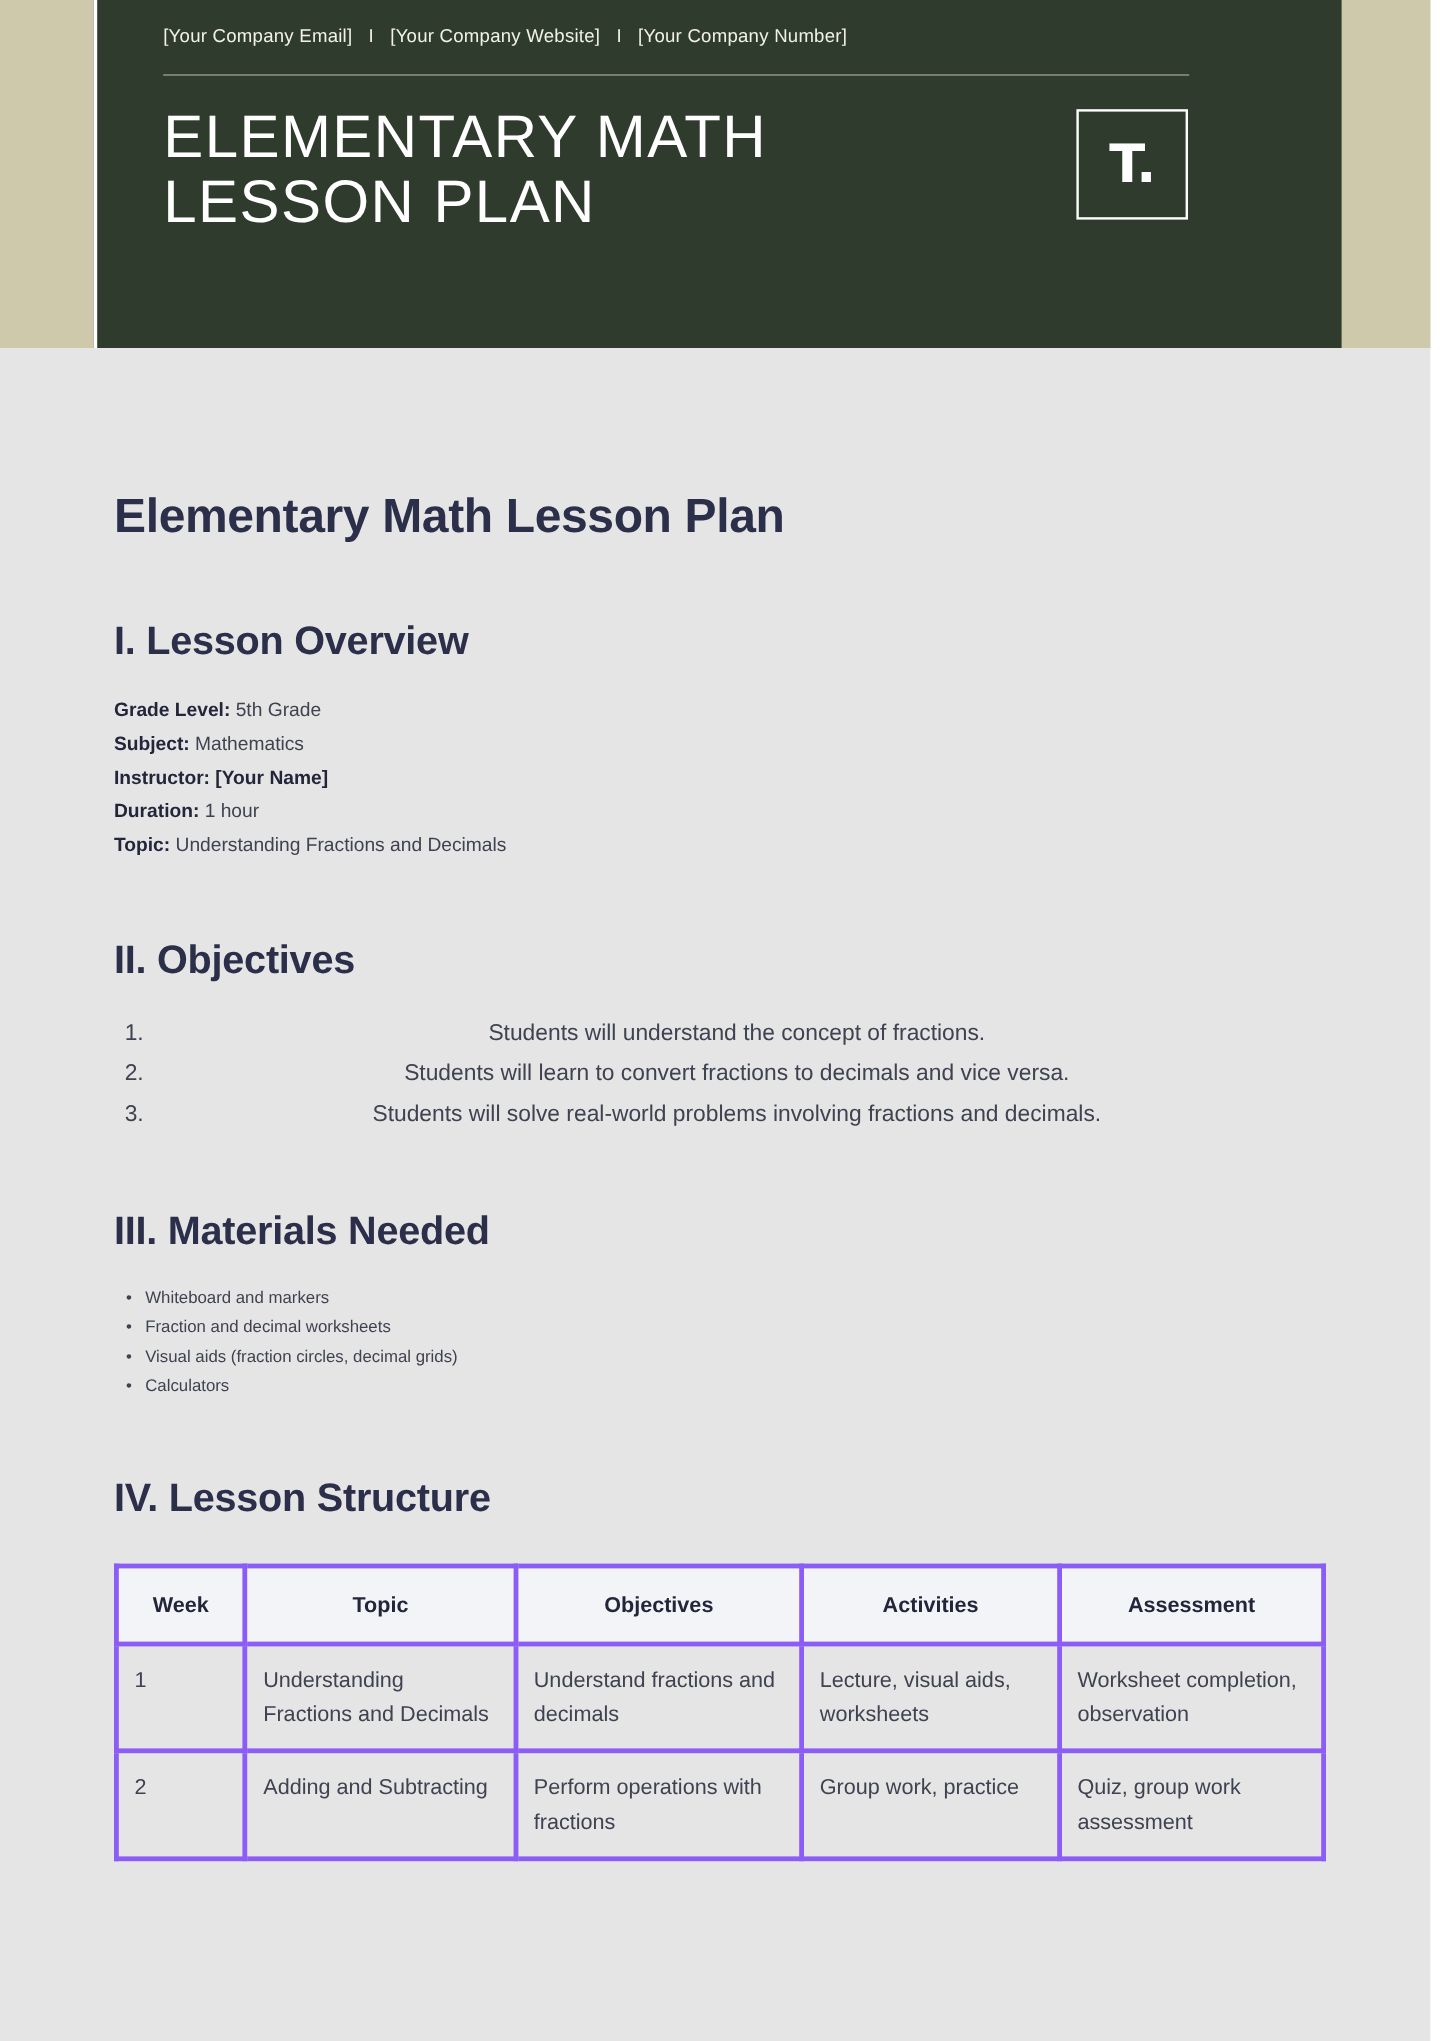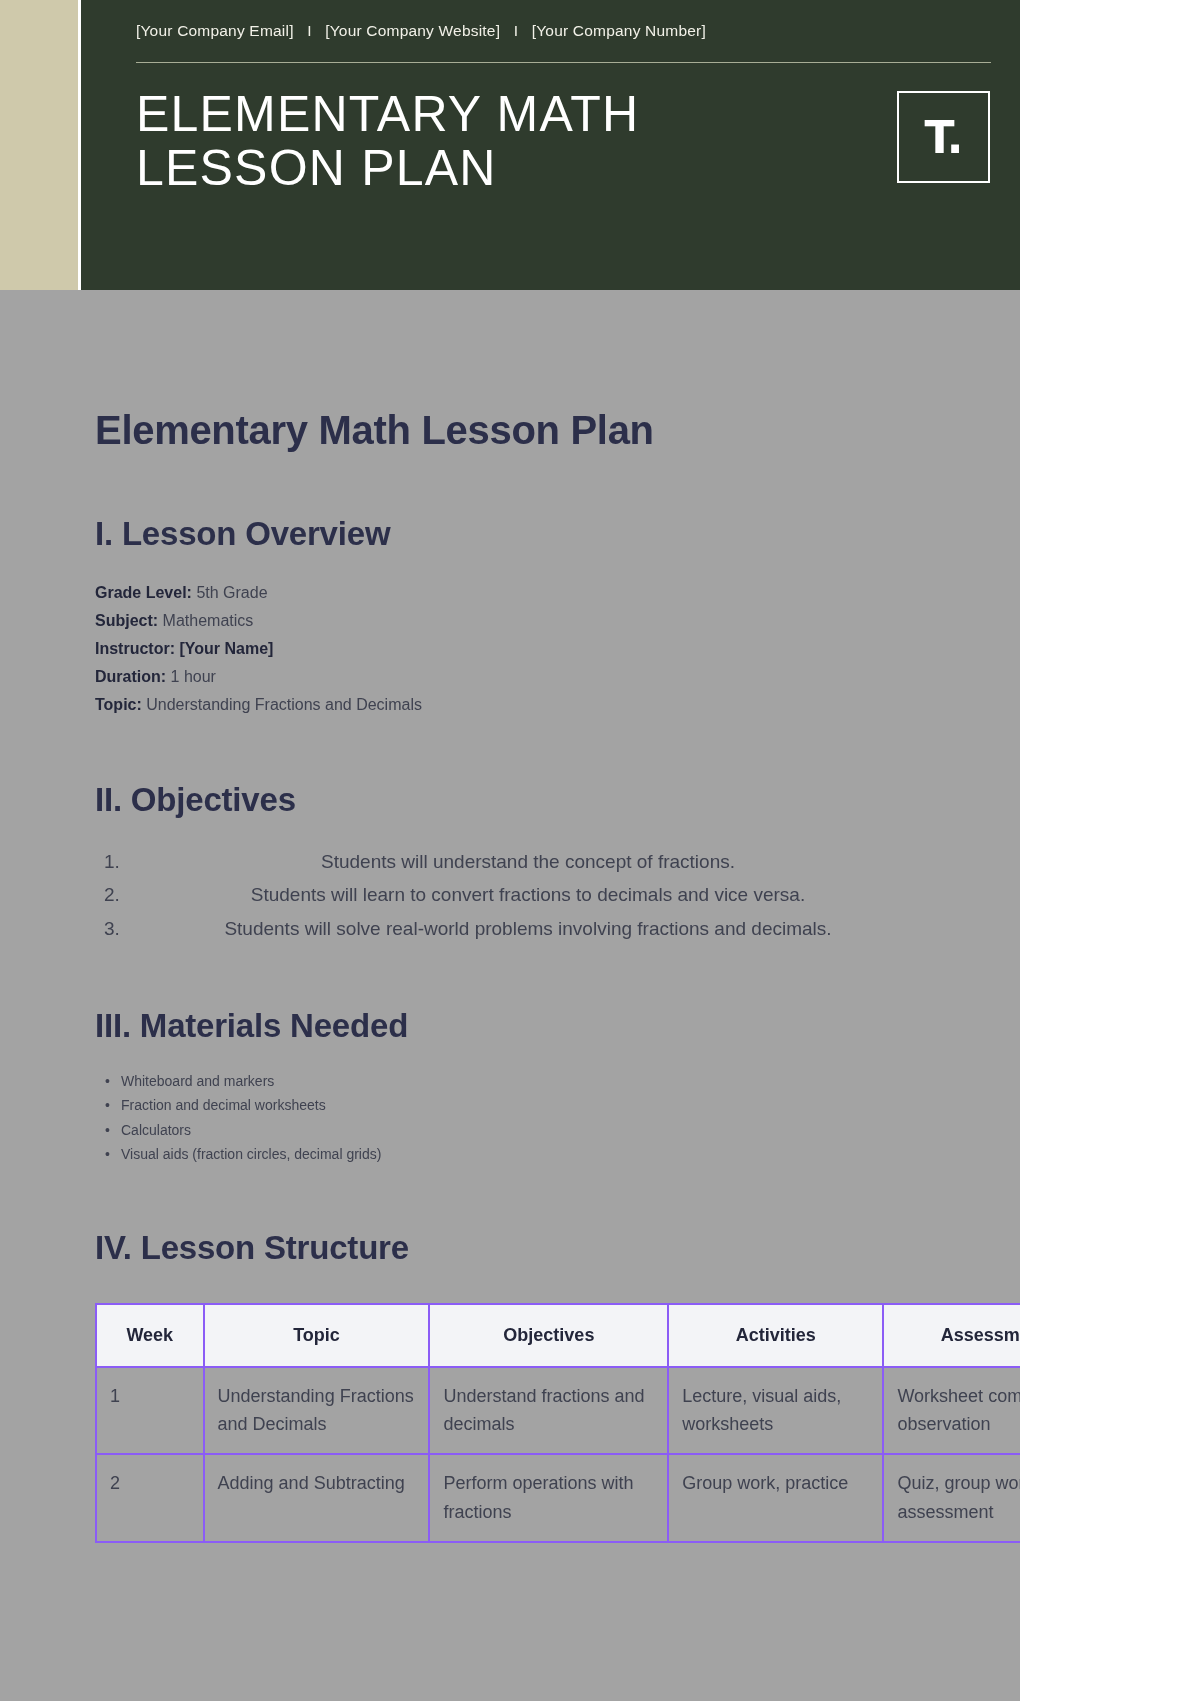--- a/index.html
+++ b/index.html
@@ -4,23 +4,23 @@
 <style>
   * { box-sizing: border-box; }
   html, body {
     margin: 0; padding: 0;
     width: 1200px;
     background: #ffffff;
     font-family: "Liberation Sans", sans-serif;
   }
   .page {
     position: relative;
-    width: 1020px;
+    width: 1192px;
     min-height: 1701px;
-    background: #a3a3a3;
+    background: #e5e5e5;
     overflow: hidden;
   }
 
   
   .header-band {
     position: relative;
     width: 1200px;
     height: 290px;
     background: #cfc9ab;
   }
@@ -143,21 +143,21 @@
 
   table.structure {
     margin-top: 36px;
     width: 1010px;
     border-collapse: collapse;
     table-layout: fixed;
     font-size: 18px;
     color: #3f4250;
   }
   table.structure th, table.structure td {
-    border: 2px solid #8b5cf6;
+    border: 4px solid #8b5cf6;
     vertical-align: top;
     padding: 14px 13px;
     line-height: 1.6;
   }
   table.structure th {
     background: #f3f4f7;
     color: #23263a;
     font-weight: 700;
     text-align: center;
     padding: 16px 10px;
@@ -233,22 +233,22 @@
       <li>Students will understand the concept of fractions.</li>
       <li>Students will learn to convert fractions to decimals and vice versa.</li>
       <li>Students will solve real-world problems involving fractions and decimals.</li>
     </ol>
 
     <h2 class="section">III. Materials Needed</h2>
 
     <ul class="materials">
       <li>Whiteboard and markers</li>
       <li>Fraction and decimal worksheets</li>
+      <li>Visual aids (fraction circles, decimal grids)</li>
       <li>Calculators</li>
-      <li>Visual aids (fraction circles, decimal grids)</li>
     </ul>
 
     <h2 class="section">IV. Lesson Structure</h2>
 
     <table class="structure">
       <thead>
         <tr>
           <th>Week</th>
           <th>Topic</th>
           <th>Objectives</th>

